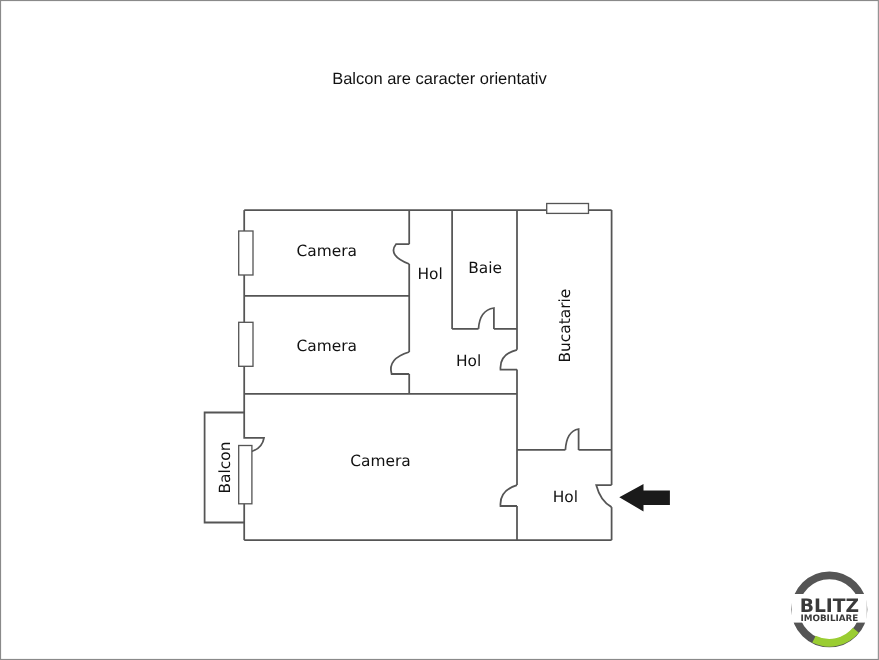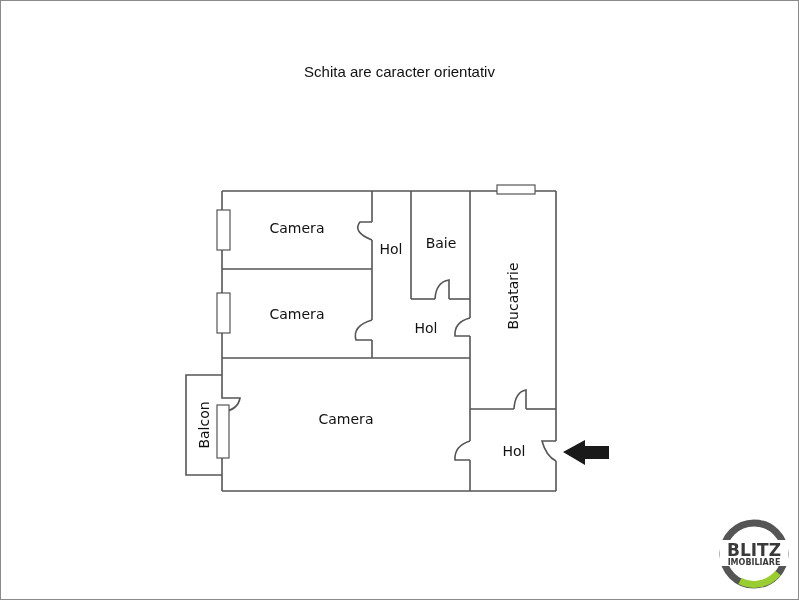--- a/index.html
+++ b/index.html
@@ -20,21 +20,21 @@
       position: absolute; left: 718px; top: 518px; width: 72px; height: 72px;
     }
     .logo-text1 { font-family: "DejaVu Sans", sans-serif; font-weight: bold; font-size: 17px; fill: #3a3a3a; }
     .logo-text2 { font-family: "DejaVu Sans", sans-serif; font-weight: bold; font-size: 8px; fill: #3a3a3a; }
   </style>
 </head>
 <body>
 
 <div class="frame"></div>
 
-<div class="caption">Schita are caracter orientativ</div>
+<div class="caption">Balcon are caracter orientativ</div>
 
 <svg width="799" height="600" viewBox="0 0 799 600">
 
   <g>
     <line class="wall" x1="222" y1="191" x2="556" y2="191"></line>
     <line class="wall" x1="556" y1="191" x2="556" y2="441"></line>
     <line class="wall" x1="556" y1="461" x2="556" y2="491"></line>
     <line class="wall" x1="222" y1="491" x2="556" y2="491"></line>
     <line class="wall" x1="222" y1="191" x2="222" y2="390"></line>
     <line class="wall" x1="222" y1="412" x2="222" y2="491"></line>

